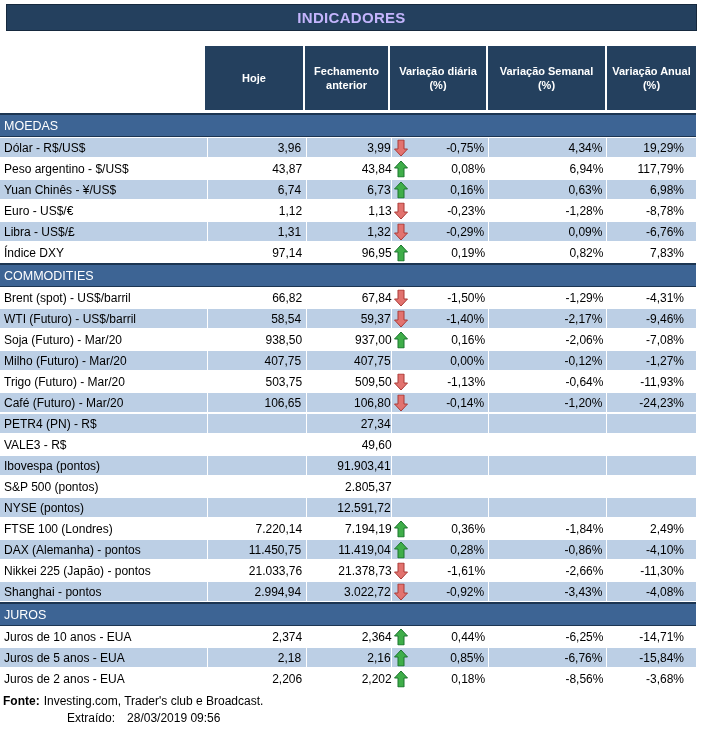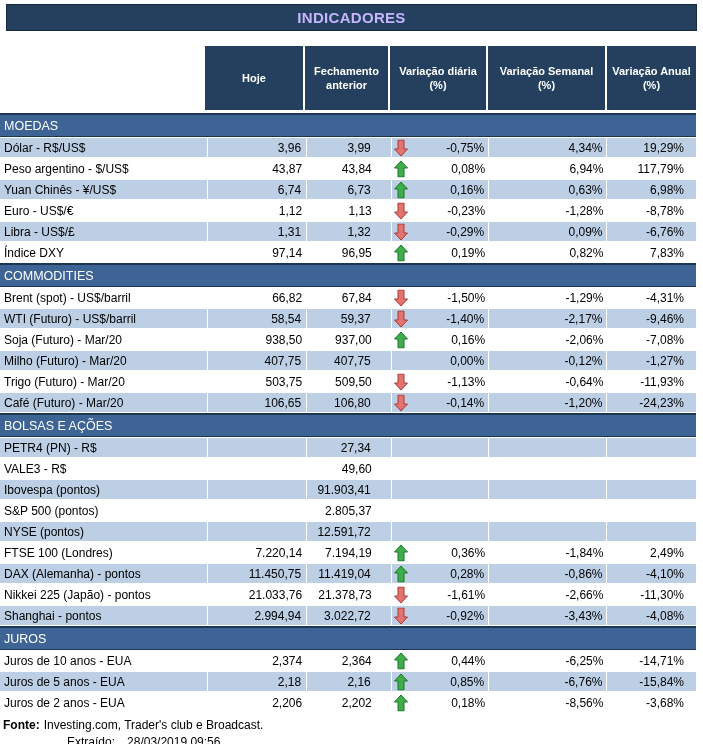--- a/index.html
+++ b/index.html
@@ -32,21 +32,21 @@
   }
 
   .row { height:21px; display:flex; align-items:stretch; font-size:12px; box-sizing:border-box; }
   .row.blue { border-top:1px solid #fff; border-bottom:1px solid #fff; }
   .row.blue .cell { background:var(--rowBlue); border-right:1px solid #fff; }
   .row.blue .cell:last-child { border-right:none; }
 
   .cell { box-sizing:border-box; display:flex; align-items:center; white-space:nowrap; overflow:hidden; }
   .c-label { width:209px; padding-left:4px; }
   .c-hoje  { width:100px; justify-content:flex-end; padding-right:5px; }
-  .c-fech  { width:85px;  justify-content:flex-end; padding-right:20px; }
+  .c-fech  { width:85px;  justify-content:flex-end; padding-right:0; }
   .c-vdia  { width:98px;  justify-content:flex-end; padding-right:4px; position:relative; }
   .c-vsem  { width:119px; justify-content:flex-end; padding-right:4px; }
   .c-vanu  { width:89px;  justify-content:flex-end; padding-right:12px; }
 
   .arrow { position:absolute; left:2px; top:50%; transform:translateY(-50%); width:14px; height:17px; line-height:0; }
 
   .footer { margin-top:5px; padding-left:3px; font-size:12px; }
   .footer .bold { font-weight:bold; }
   .footer .fonte-text { margin-left:4px; }
   .footer .line2 { margin-top:3px; margin-left:64px; }
@@ -340,23 +340,20 @@
           </svg></span>
         <span>-0,14%</span>
       </div>
       <div class="cell c-vsem">
         <span>-1,20%</span>
       </div>
       <div class="cell c-vanu">
         <span>-24,23%</span>
       </div>
     </div>
-    <div class="section-bar">
-      <span>BOLSAS E AÇÕES</span>
-    </div>
     <div class="row blue">
       <div class="cell c-label">
         <span>PETR4 (PN) - R$</span>
       </div>
       <div class="cell c-hoje">
         <span></span>
       </div>
       <div class="cell c-fech">
         <span>27,34</span>
       </div>

